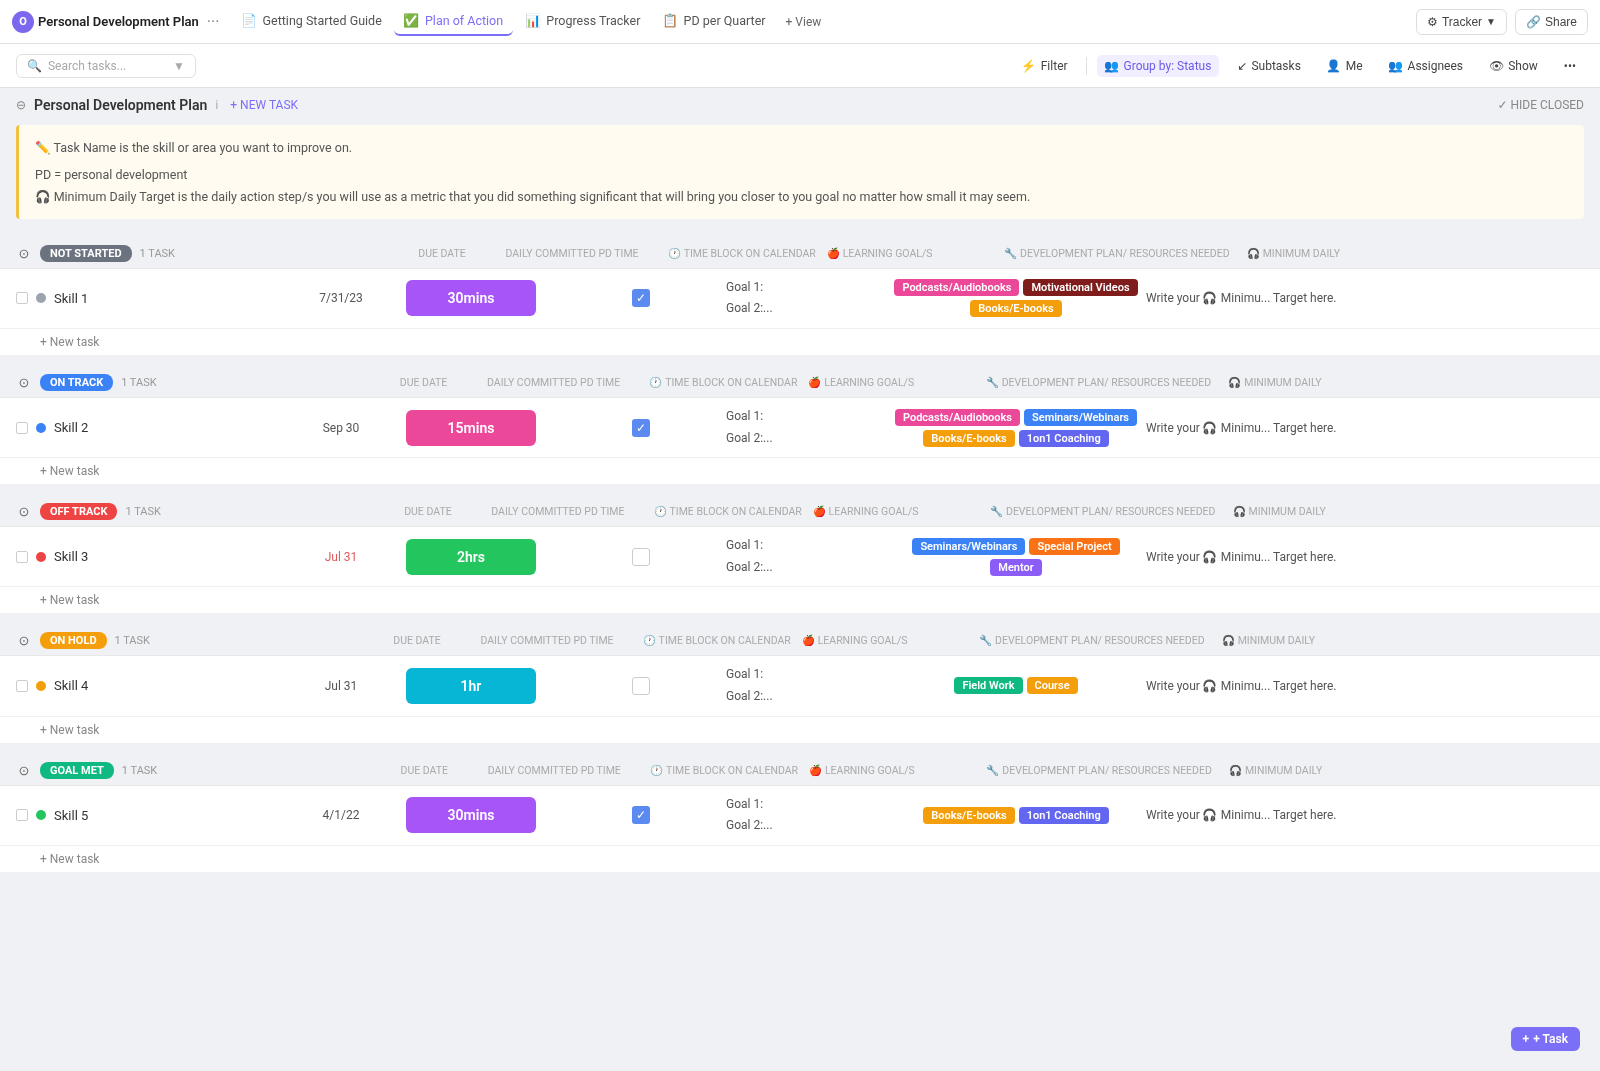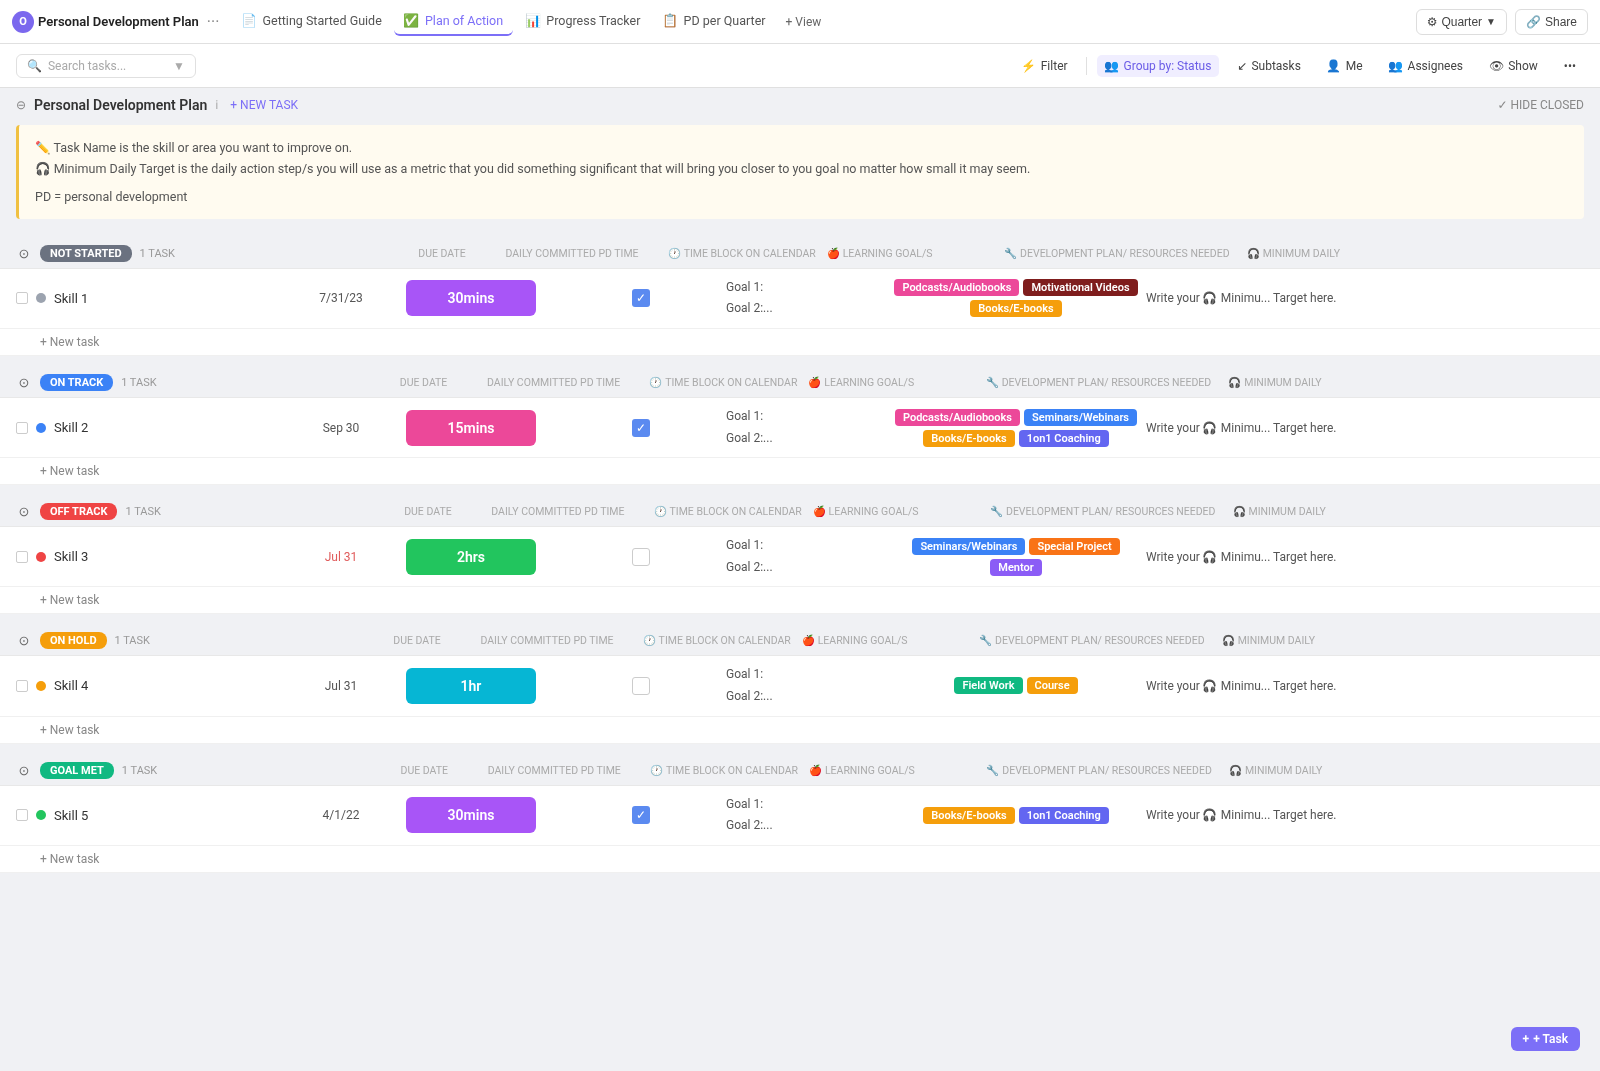--- a/index.html
+++ b/index.html
@@ -115,21 +115,21 @@
     <div class="nav-tab">
       <span class="nav-tab-icon">📋</span>
       <span>PD per Quarter</span>
     </div>
     <div class="add-view-btn">+ View</div>
   </div>
 
   <div class="nav-right">
     <button class="automate-btn">
       <span>⚙</span>
-      <span>Quarter</span>
+      <span>Tracker</span>
       <span style="font-size:10px;">▼</span>
     </button>
     <button class="share-btn">
       <span>🔗</span>
       <span>Share</span>
     </button>
   </div>
 </div>
 
 <div class="toolbar">
@@ -175,22 +175,22 @@
   <div class="list-header-row">
     <span class="expand-icon">⊖</span>
     <span class="list-title">Personal Development Plan</span>
     <span class="info-icon">ℹ</span>
     <span class="new-task-btn">+ NEW TASK</span>
     <span class="hide-closed-btn">✓ HIDE CLOSED</span>
   </div>
 
   <div class="info-banner">
     <div>✏️ Task Name is the skill or area you want to improve on.</div>
+    <div style="margin-top:6px;">PD = personal development</div>
     <div>🎧 Minimum Daily Target is the daily action step/s you will use as a metric that you did something significant that will bring you closer to you goal no matter how small it may seem.</div>
-    <div style="margin-top:6px;">PD = personal development</div>
   </div>
 
   <div id="status-groups-container">
       <div class="section-spacer"></div>
       <div class="status-header">
       <span class="collapse-btn">⊙</span>
       <span class="status-badge bg-not-started">NOT STARTED</span>
       <span class="status-count">1 TASK</span>
       <div class="status-header-cols">
         <div style="flex:0 0 0px;"></div>

